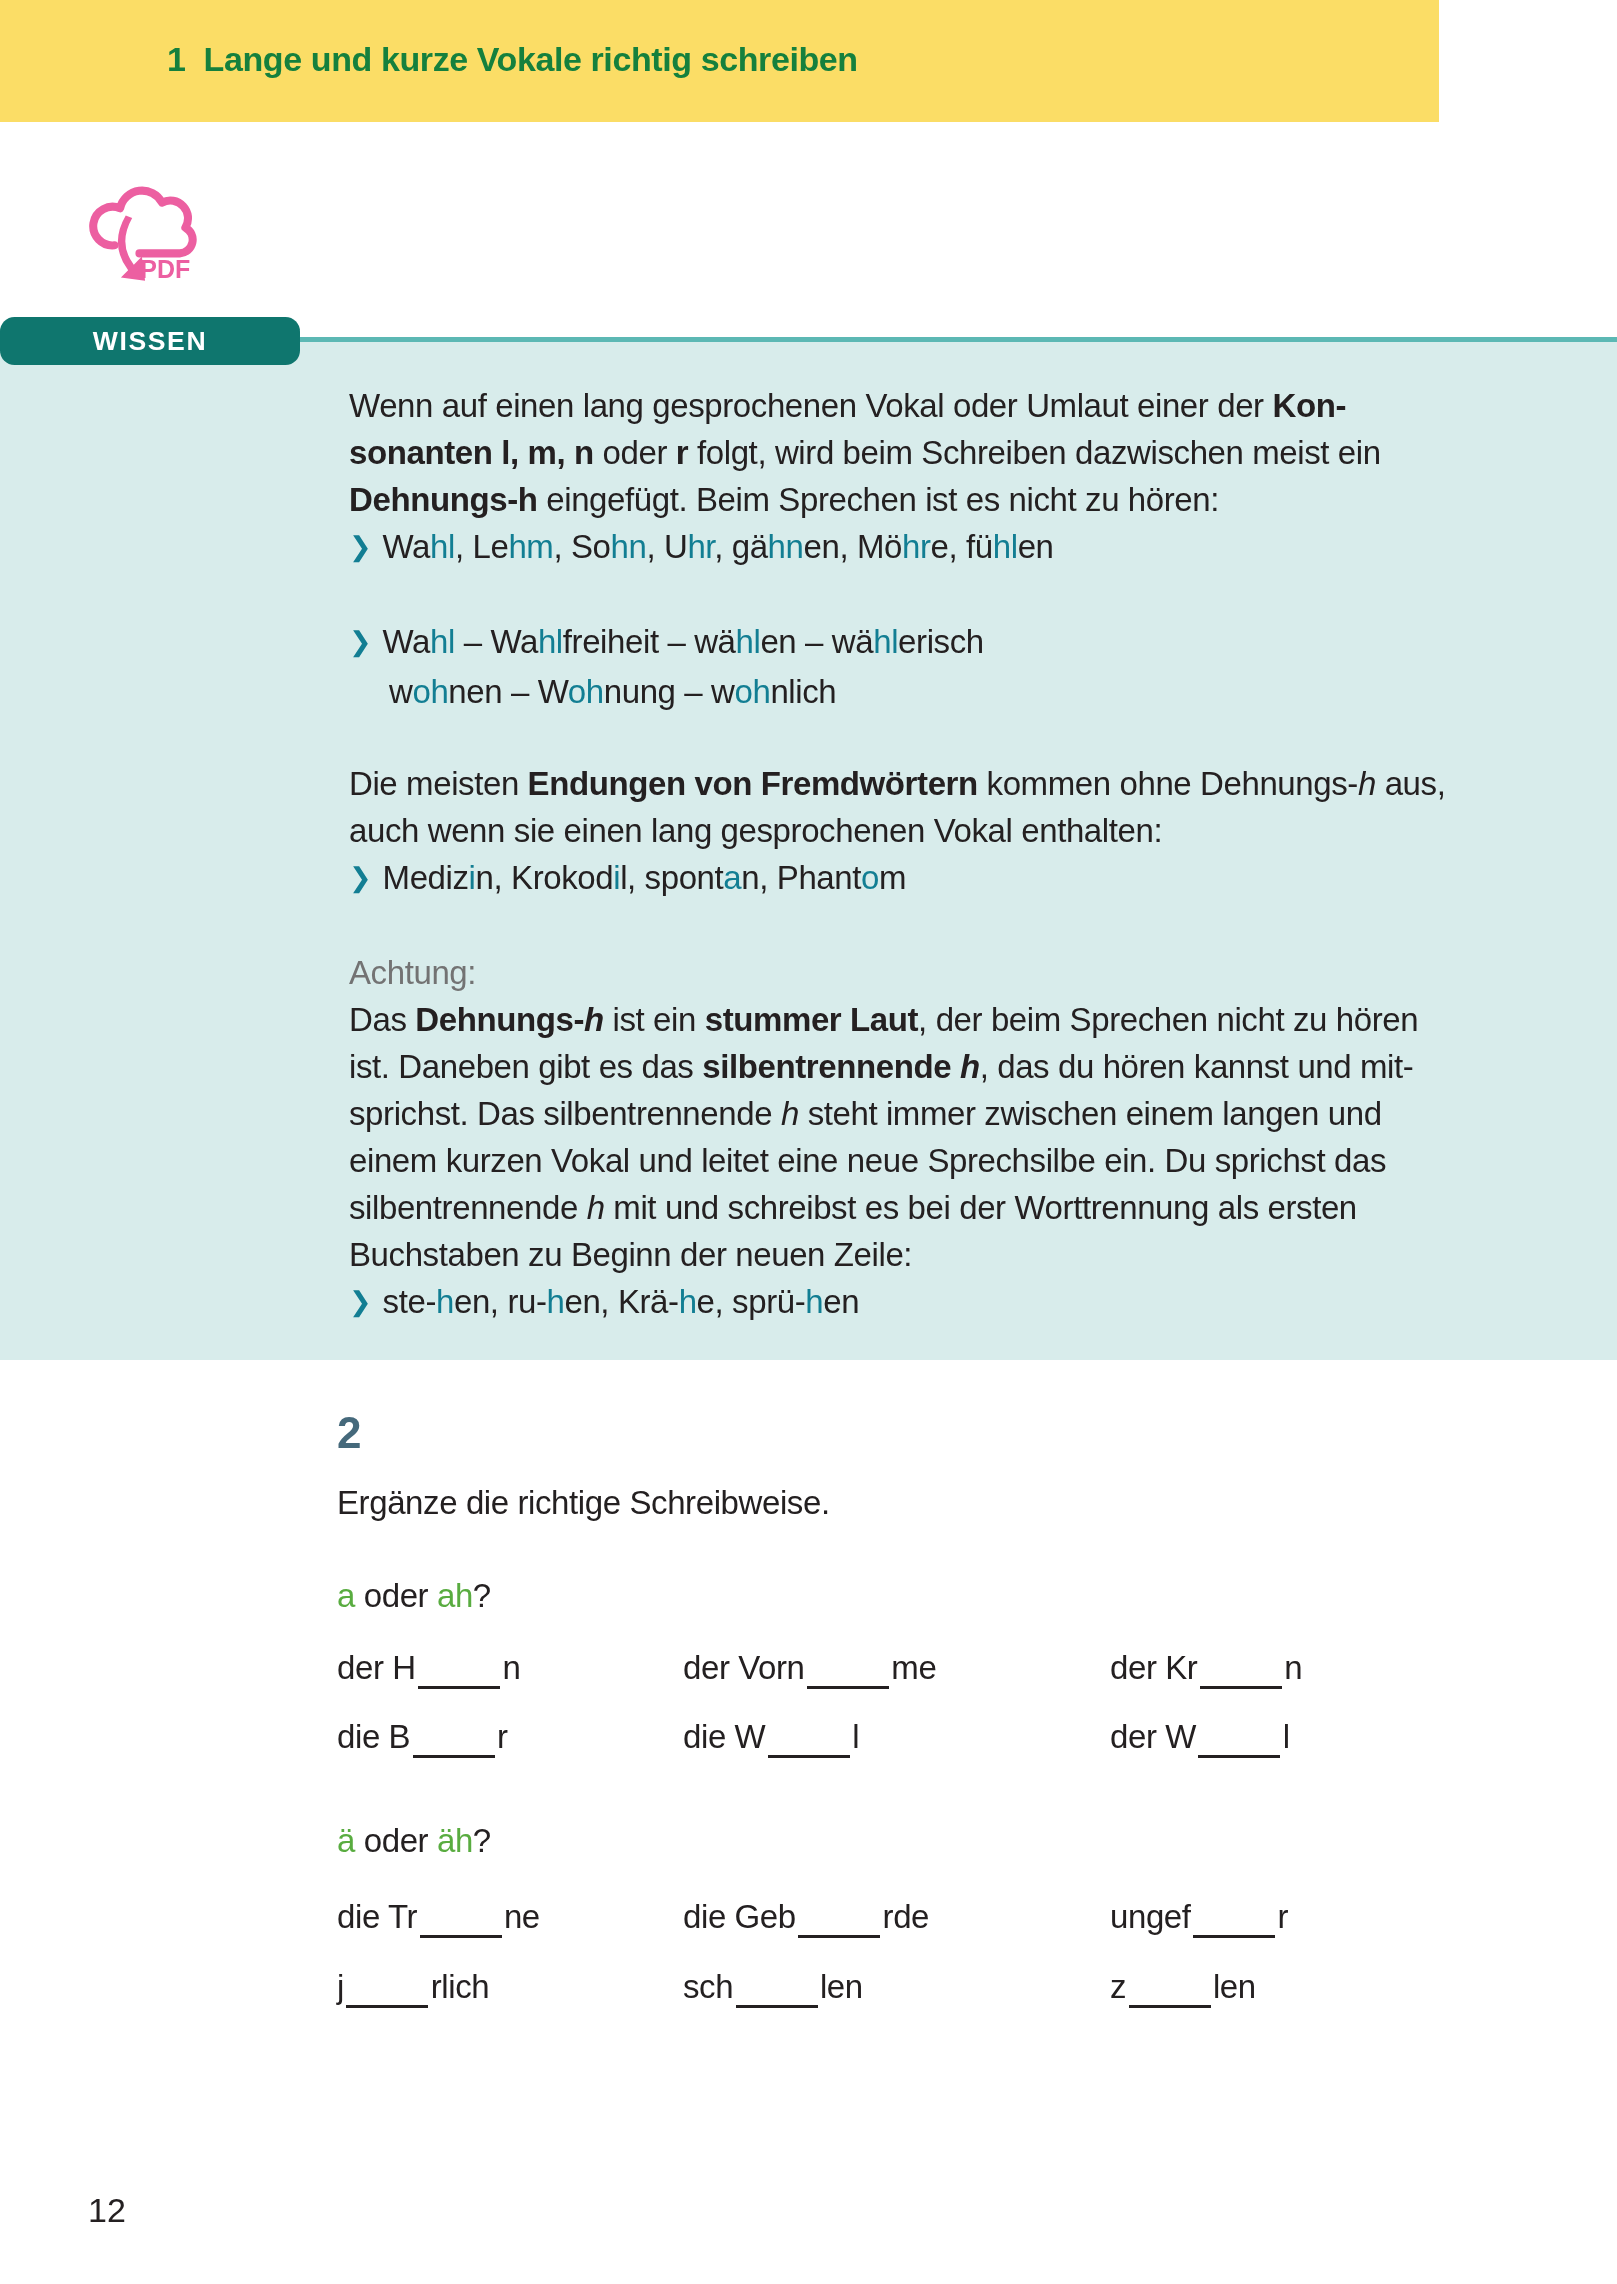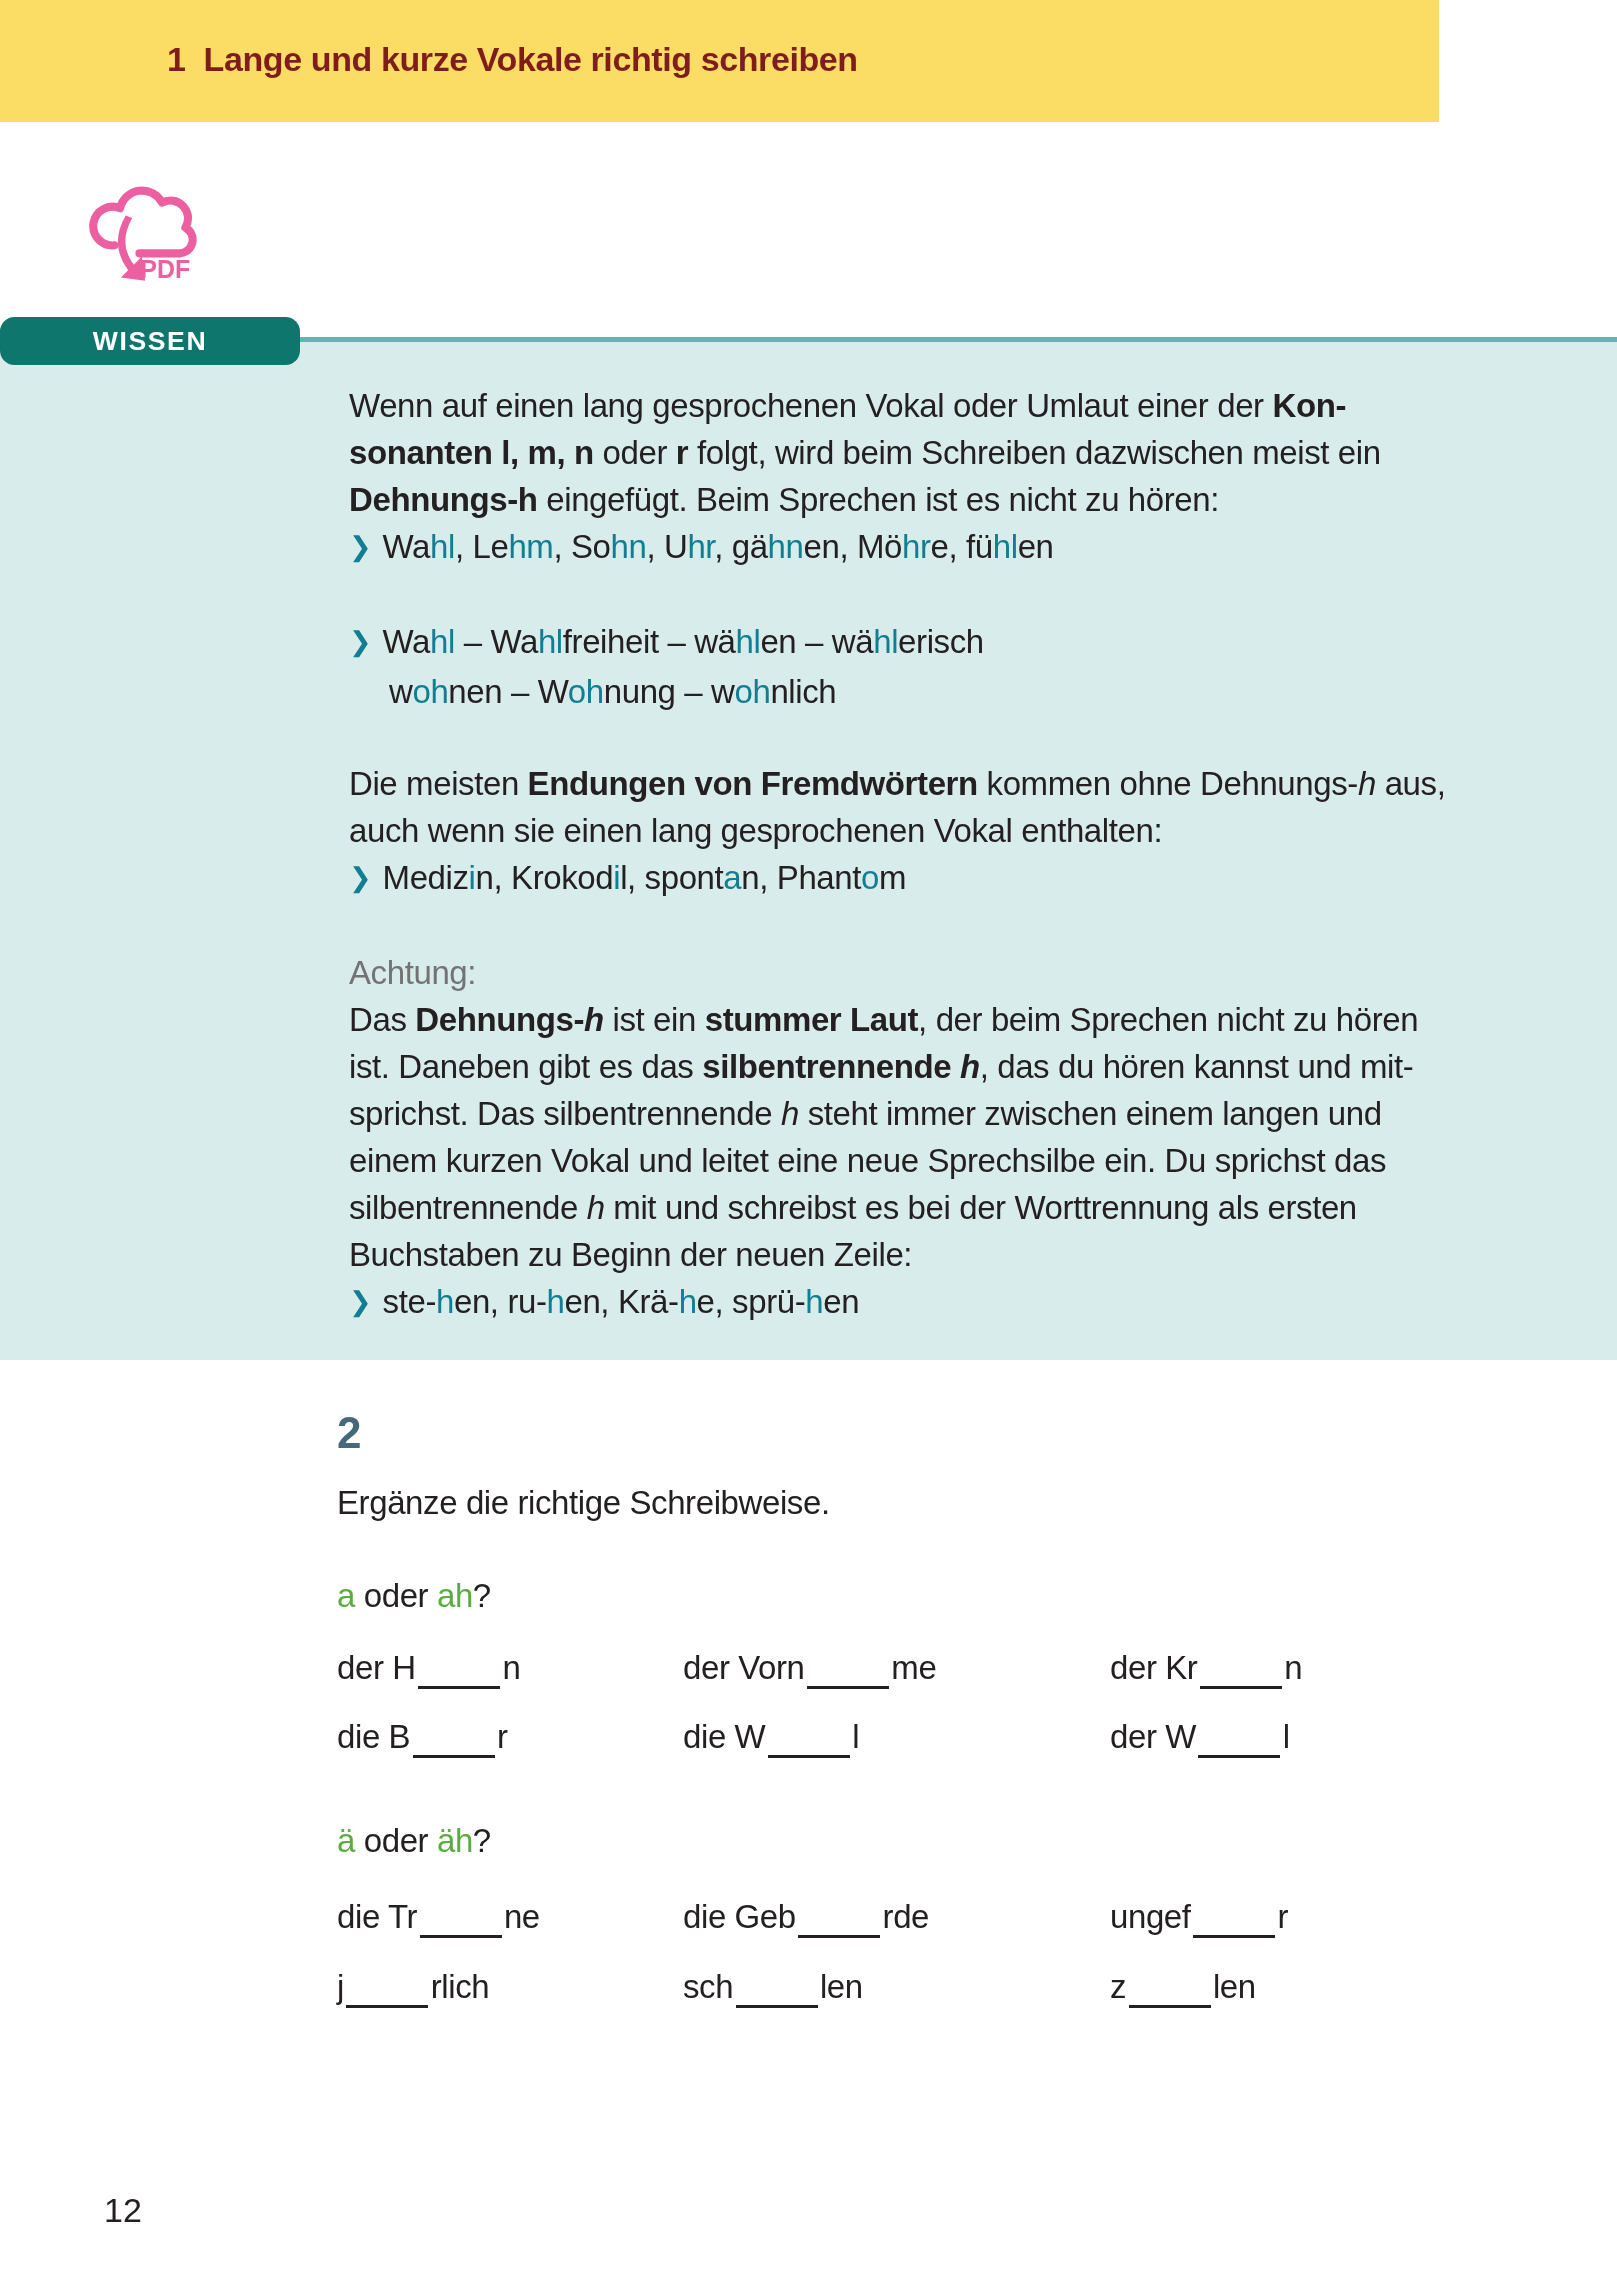--- a/index.html
+++ b/index.html
@@ -1,21 +1,21 @@
 <!DOCTYPE html>
 <html style="font-size:13px"><head>
 <meta charset="utf-8">
 <style>
   html,body{margin:0;padding:0;background:#fff;}
   .page{position:relative;width:1618px;height:2284px;background:#ffffff;overflow:hidden;
         font-family:"Liberation Sans","DejaVu Sans",sans-serif;color:#242021;}
   
   .topbar{position:absolute;left:0;top:0;width:1439px;height:122px;background:#FBDD66;}
   .topbar-title{position:absolute;left:167px;top:40px;font-size:34px;font-weight:700;
-                color:#7f1d1d;white-space:pre;letter-spacing:-0.4px;}
+                color:#15803d;white-space:pre;letter-spacing:-0.4px;}
   
   .pdficon{position:absolute;left:87px;top:176px;width:121px;height:108px;}
   
   .sec-title{position:absolute;left:337px;top:235px;color:#45697B;font-weight:700;
              letter-spacing:-0.4px;white-space:nowrap;}
   .sec-title .num{font-size:47px;margin-right:22.6px;letter-spacing:0;}
   .sec-title .ttl{font-size:42px;}
   .sec-title .ttl .i{font-style:italic;}
   
   .wtab{position:absolute;left:0;top:317px;width:300px;height:48px;background:#0f766e;
@@ -35,21 +35,21 @@
   .line .ch{color:#127E93;font-weight:700;font-size:0.82em;margin-right:11.3px;position:relative;top:-2.4px;}
   .line.ind{padding-left:40px;}
   
   .exblock{position:absolute;left:337px;width:1233px;}
   .ex-num{font-size:44px;font-weight:700;color:#45697B;letter-spacing:-0.4px;}
   .ex-instr{font-size:33px;letter-spacing:-0.4px;}
   .ex-head{font-size:33px;letter-spacing:-0.4px;}
   .ex-row{display:grid;grid-template-columns:346px 427px 1fr;}
   .ex-cell{font-size:33px;line-height:47px;letter-spacing:-0.4px;white-space:nowrap;}
   .blank{display:inline-block;width:82px;height:3.2px;background:#242021;vertical-align:-9.7px;margin:0 2.4px;}
-  .pagenum{position:absolute;left:104px;top:2187px;font-size:34px;line-height:47px;}
+  .pagenum{position:absolute;left:88px;top:2187px;font-size:34px;line-height:47px;}
 </style>
 </head>
 <body>
 
 <div class="page">
 
   <header class="topbar">
     <div class="topbar-title">1  Lange und kurze Vokale richtig schreiben</div>
   </header>
 

